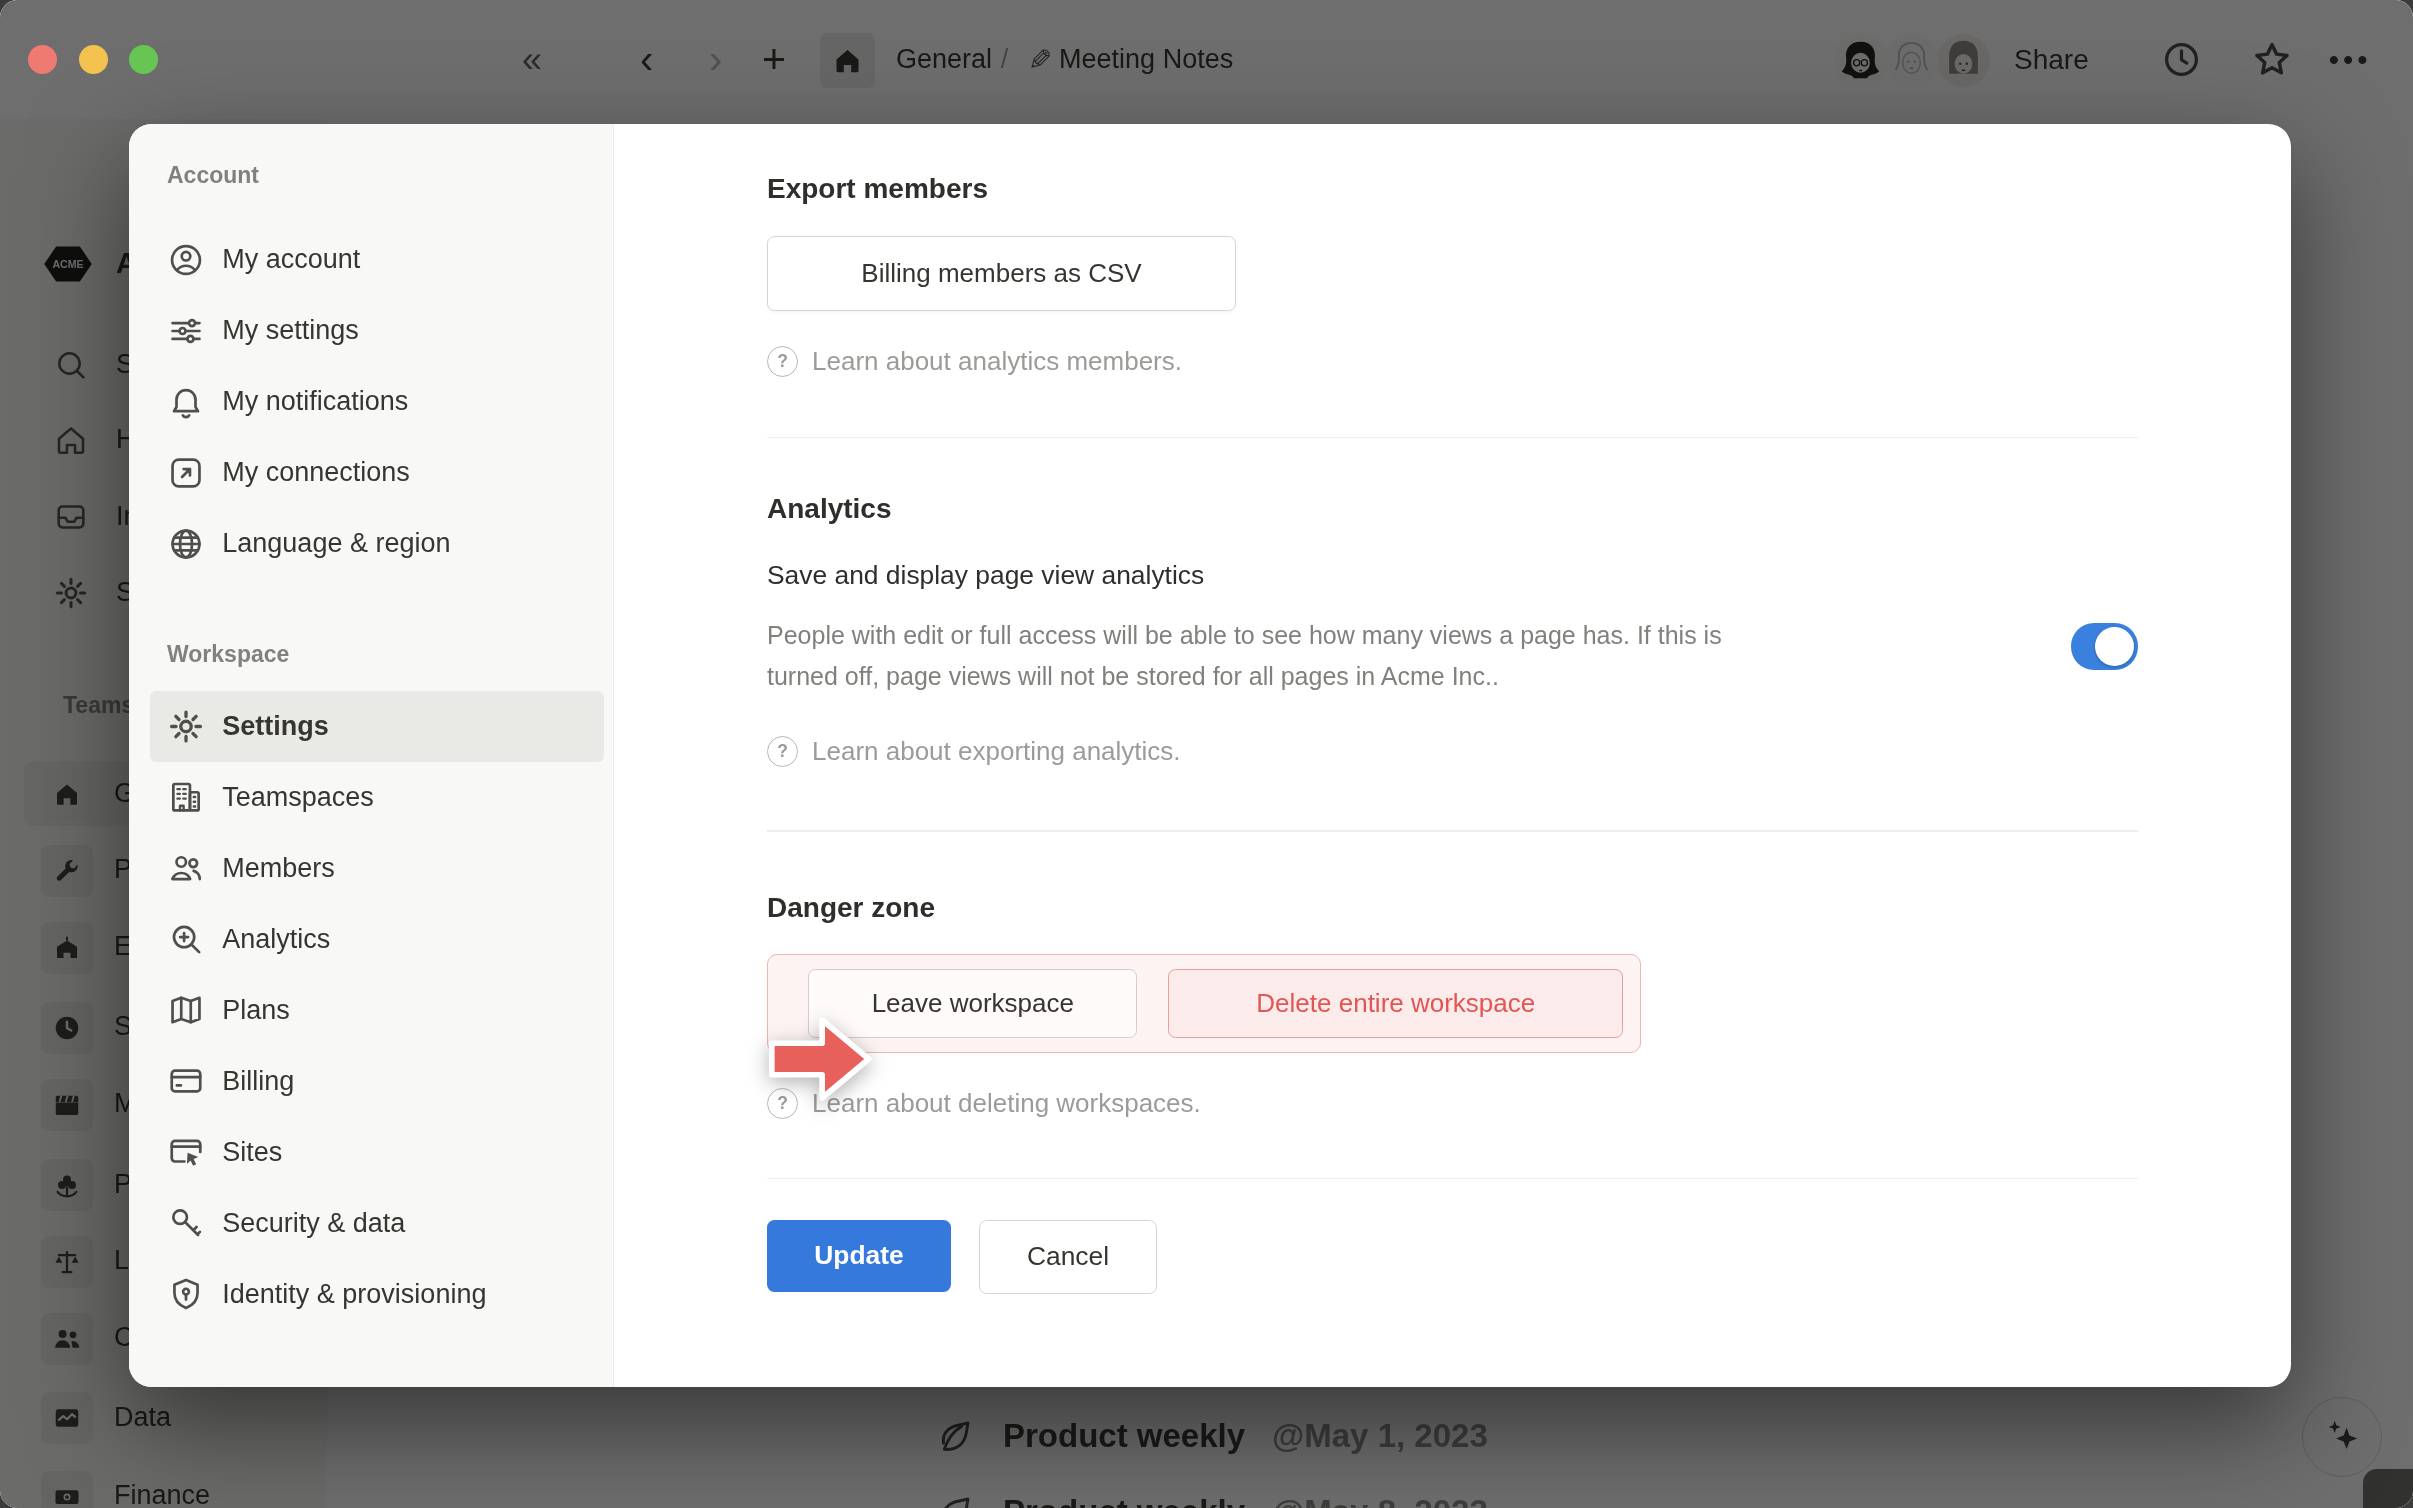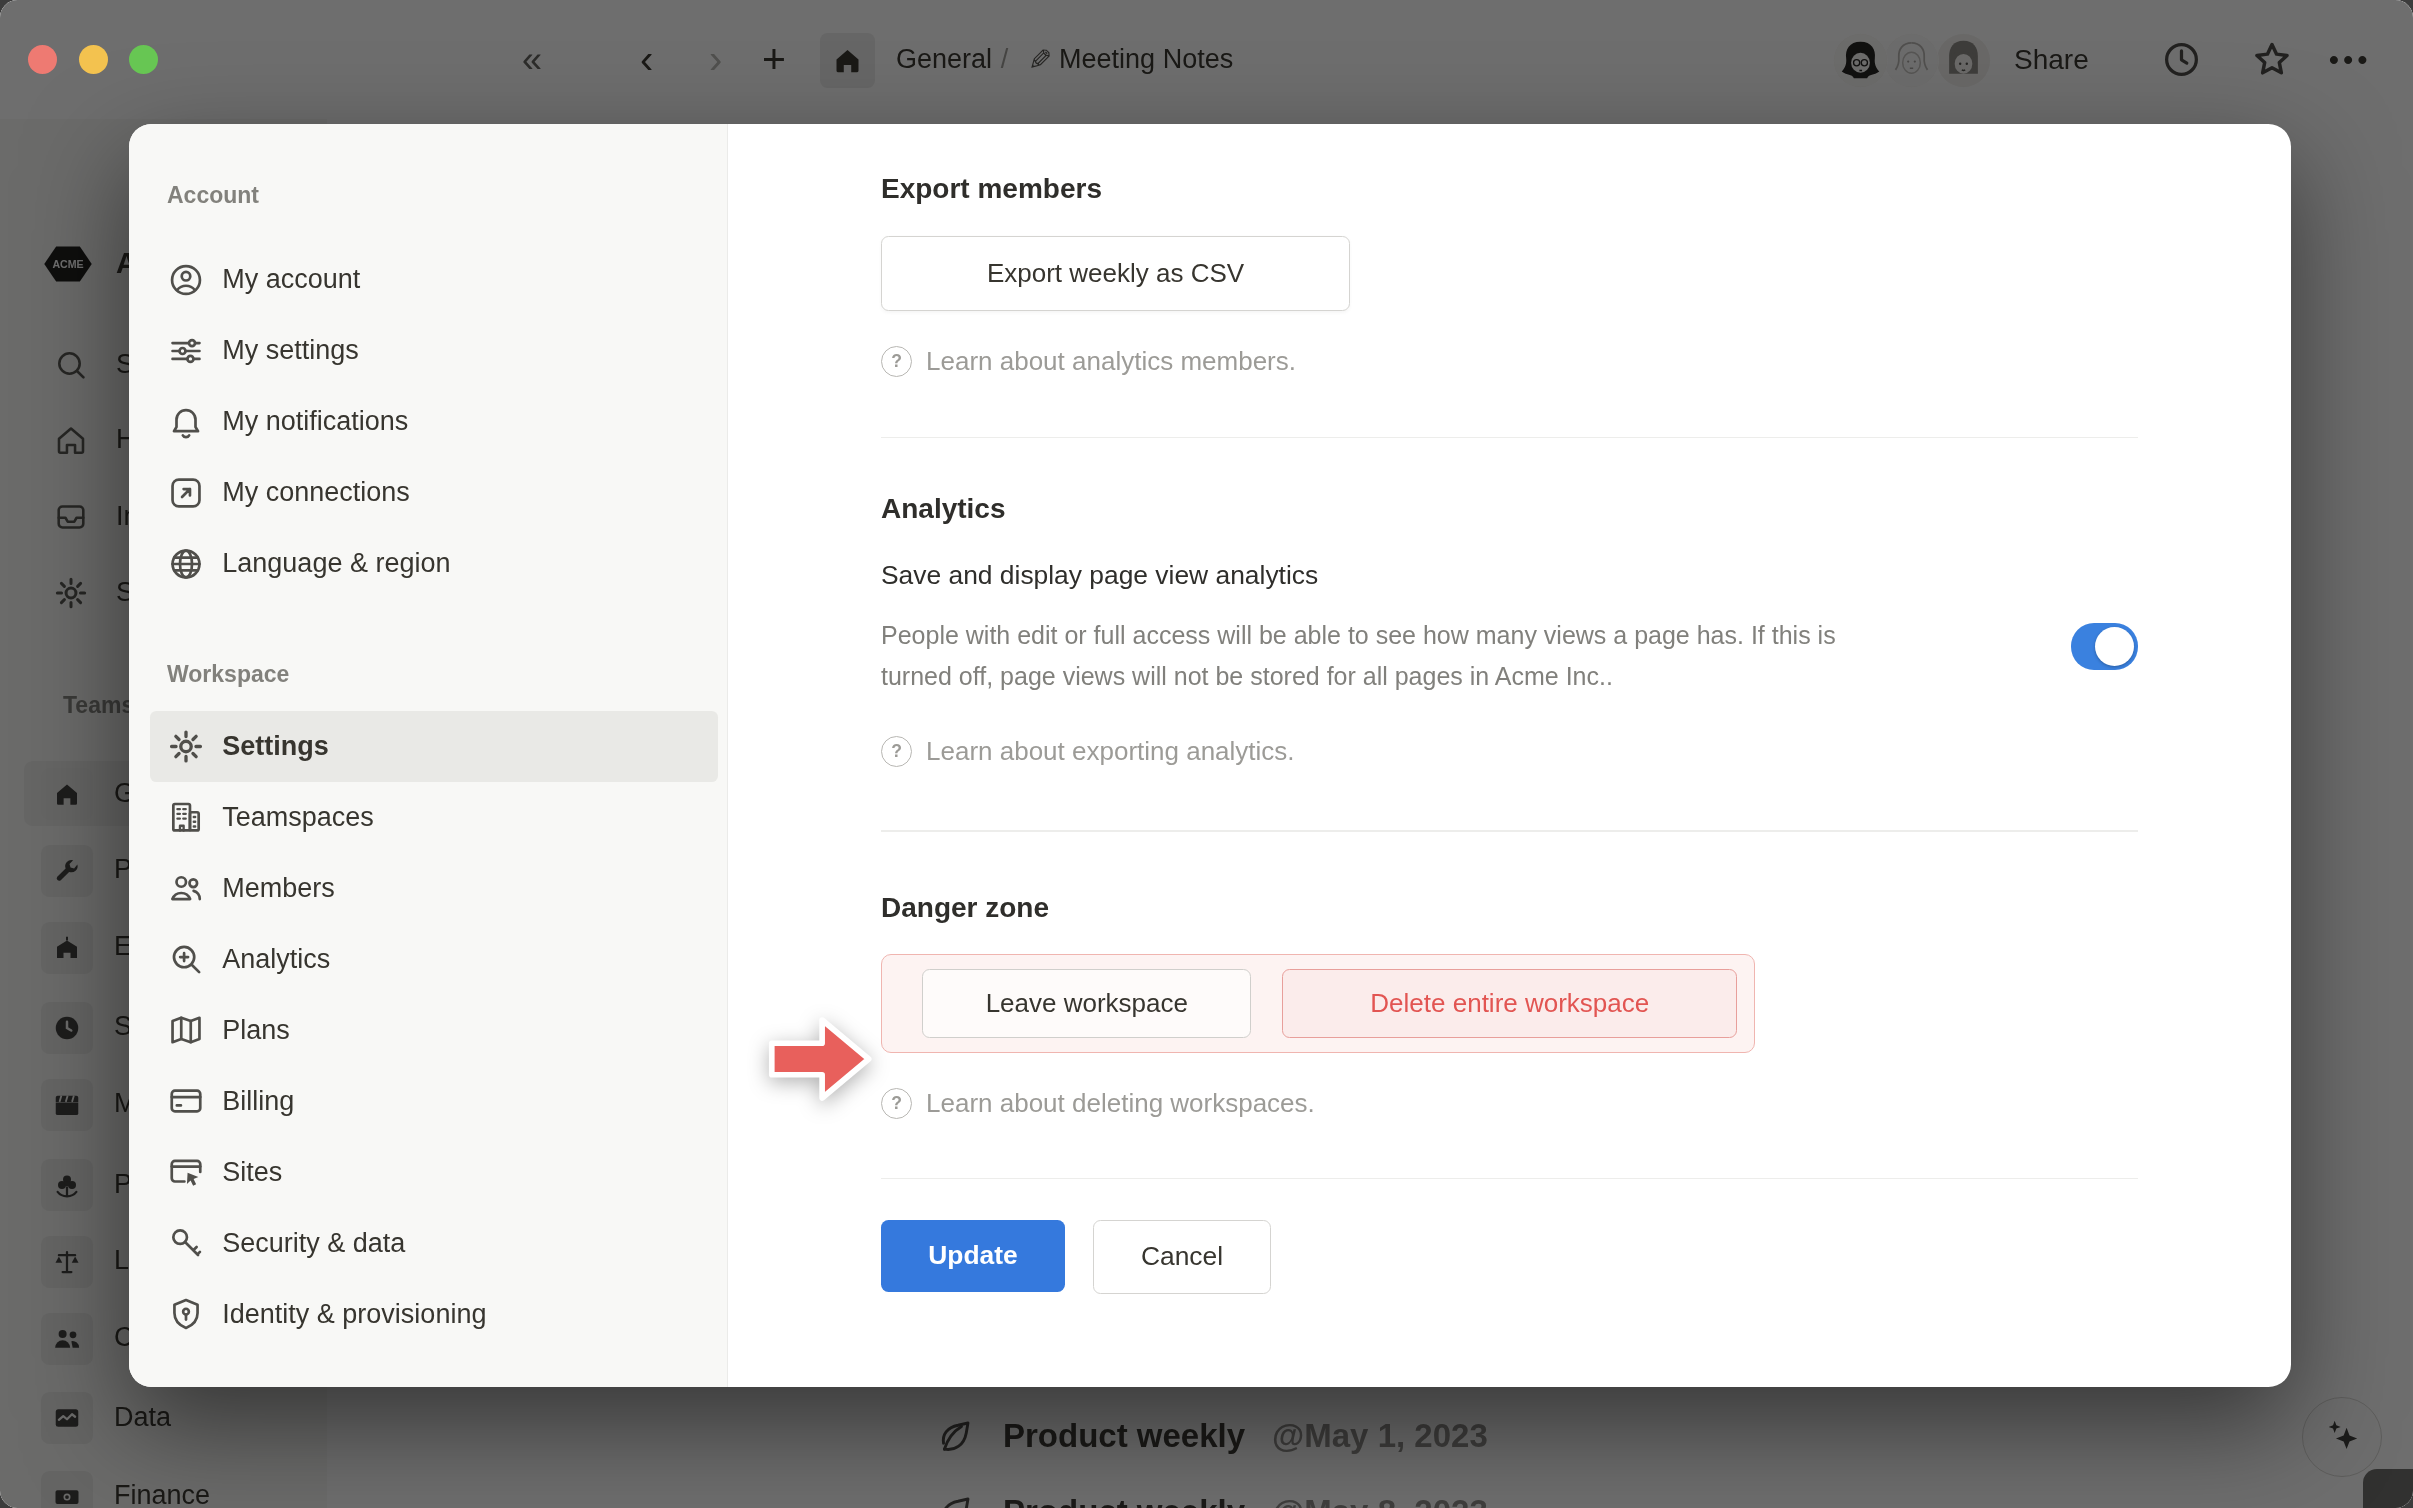--- a/index.html
+++ b/index.html
@@ -32,21 +32,21 @@
   .ts-label{position:absolute;left:114px;font-size:27px;color:#37352f;font-weight:500;white-space:nowrap;}
   .gen-hl{position:absolute;left:24px;width:295px;height:65px;border-radius:8.8px;background:#ececea;}
   .bgdoc{position:absolute;display:flex;align-items:center;gap:27px;white-space:nowrap;}
   .bgdoc .t{font-size:33px;font-weight:700;color:#3a3833;}
   .bgdoc .d{font-size:33px;font-weight:600;color:#8f8e8a;}
   .ai-btn{position:absolute;left:2302px;top:1397px;width:78px;height:78px;border-radius:50%;background:#fdfdfc;border:1.9px solid #d7d6d3;display:flex;align-items:center;justify-content:center;color:#37352f;}
   .corner-chip{position:absolute;right:0;bottom:0;width:50px;height:39px;background:#6e6e6c;border-top-left-radius:14px;}
   
   .overlay{position:absolute;inset:0;background:rgba(6,6,6,0.58);z-index:5;}
   .modal{position:absolute;left:129px;top:124px;width:2162px;height:1263px;background:#ffffff;border-radius:22.6px;z-index:10;display:flex;overflow:hidden;box-shadow:0 38px 101px rgba(0,0,0,0.5);}
-  .mside{width:599px;flex:none;background:#f8f8f6;border-right:1.3px solid #ebebe9;box-sizing:border-box;padding-top:58px;}
+  .mside{width:485px;flex:none;background:#f8f8f6;border-right:1.3px solid #ebebe9;box-sizing:border-box;padding-top:38px;}
   .msec-label{margin:0 0 35px 38px;font-size:23px;font-weight:600;color:#82817c;}
   .msec-label.ws{margin:62px 0 22.6px 38px;}
   .muser{display:flex;align-items:center;gap:19px;margin:0 8.8px 0 21.4px;padding-left:16.3px;height:77px;border-radius:6.3px;}
   .muser-av{width:58px;height:58px;border-radius:50%;background:#ffffff;border:1.3px solid #e3e1de;overflow:hidden;flex:none;}
   .muser-name{font-size:27px;font-weight:700;color:#37352f;line-height:1.25;}
   .muser-mail{font-size:22.6px;color:#8a8984;line-height:1.3;}
   .mrow{display:flex;align-items:center;gap:17.6px;margin:0 8.8px 0 21.4px;padding-left:16.3px;height:71px;border-radius:6.3px;color:#37352f;}
   .mrow.first{margin-top:16.3px;}
   .mrow .mic{width:38px;height:38px;flex:none;color:#504f4b;display:flex;align-items:center;justify-content:center;}
   .mrow .mlabel{font-size:27px;font-weight:500;white-space:nowrap;}
@@ -456,21 +456,21 @@
             </svg>
           </span>
         <span class="mlabel">Identity &amp; provisioning</span>
       </div>
     </div>
 
     <div class="mcontent">
 
       <div class="h-sec">Export members</div>
       <div>
-        <span class="btn btn-csv">Export weekly as CSV</span>
+        <span class="btn btn-csv">Billing members as CSV</span>
       </div>
       <div class="learn" style="margin-top:35px">
         <span class="qmark">?</span>
         <span>Learn about analytics members.</span>
       </div>
 
       <div class="divider" style="margin-top:60px"></div>
 
       <div class="h-sec" style="margin:55px 0 35px 0">Analytics</div>
       <div style="display:flex;">

